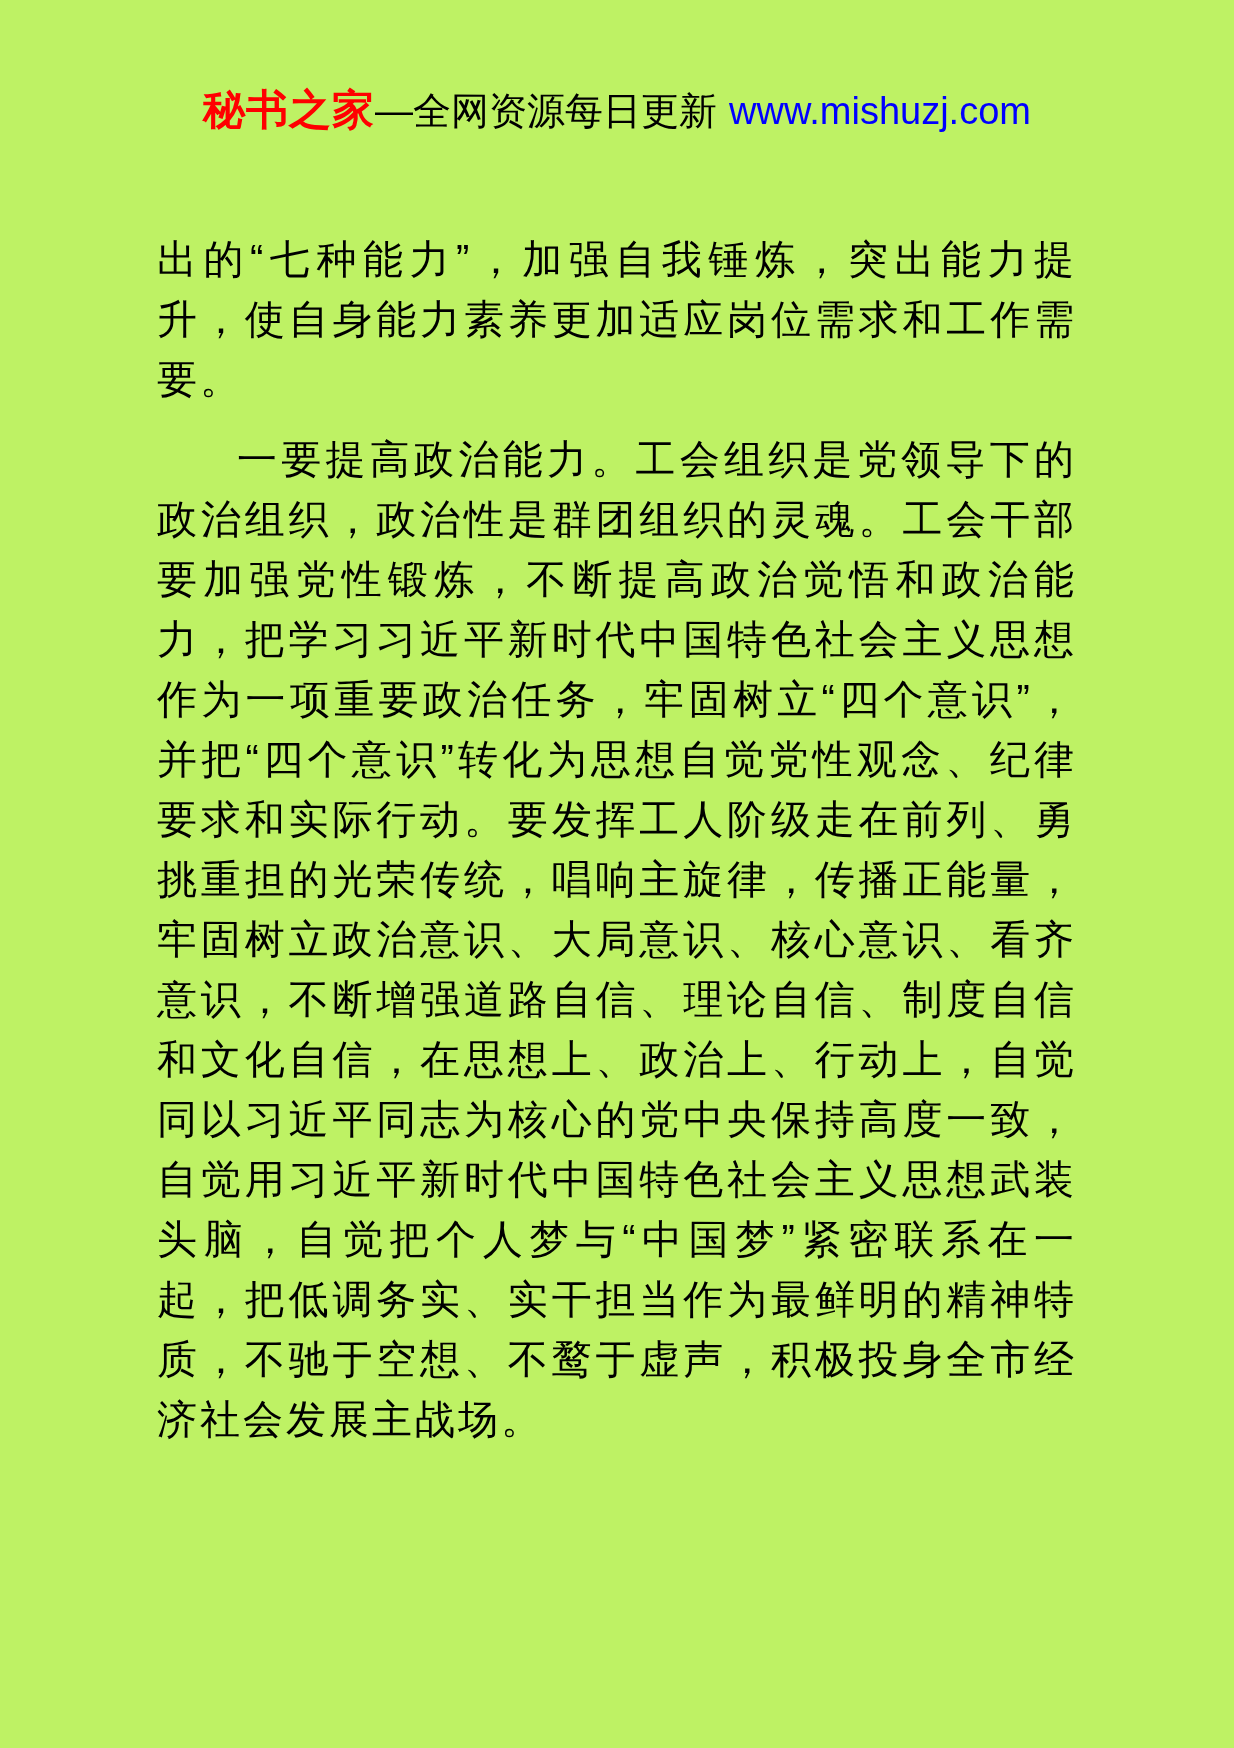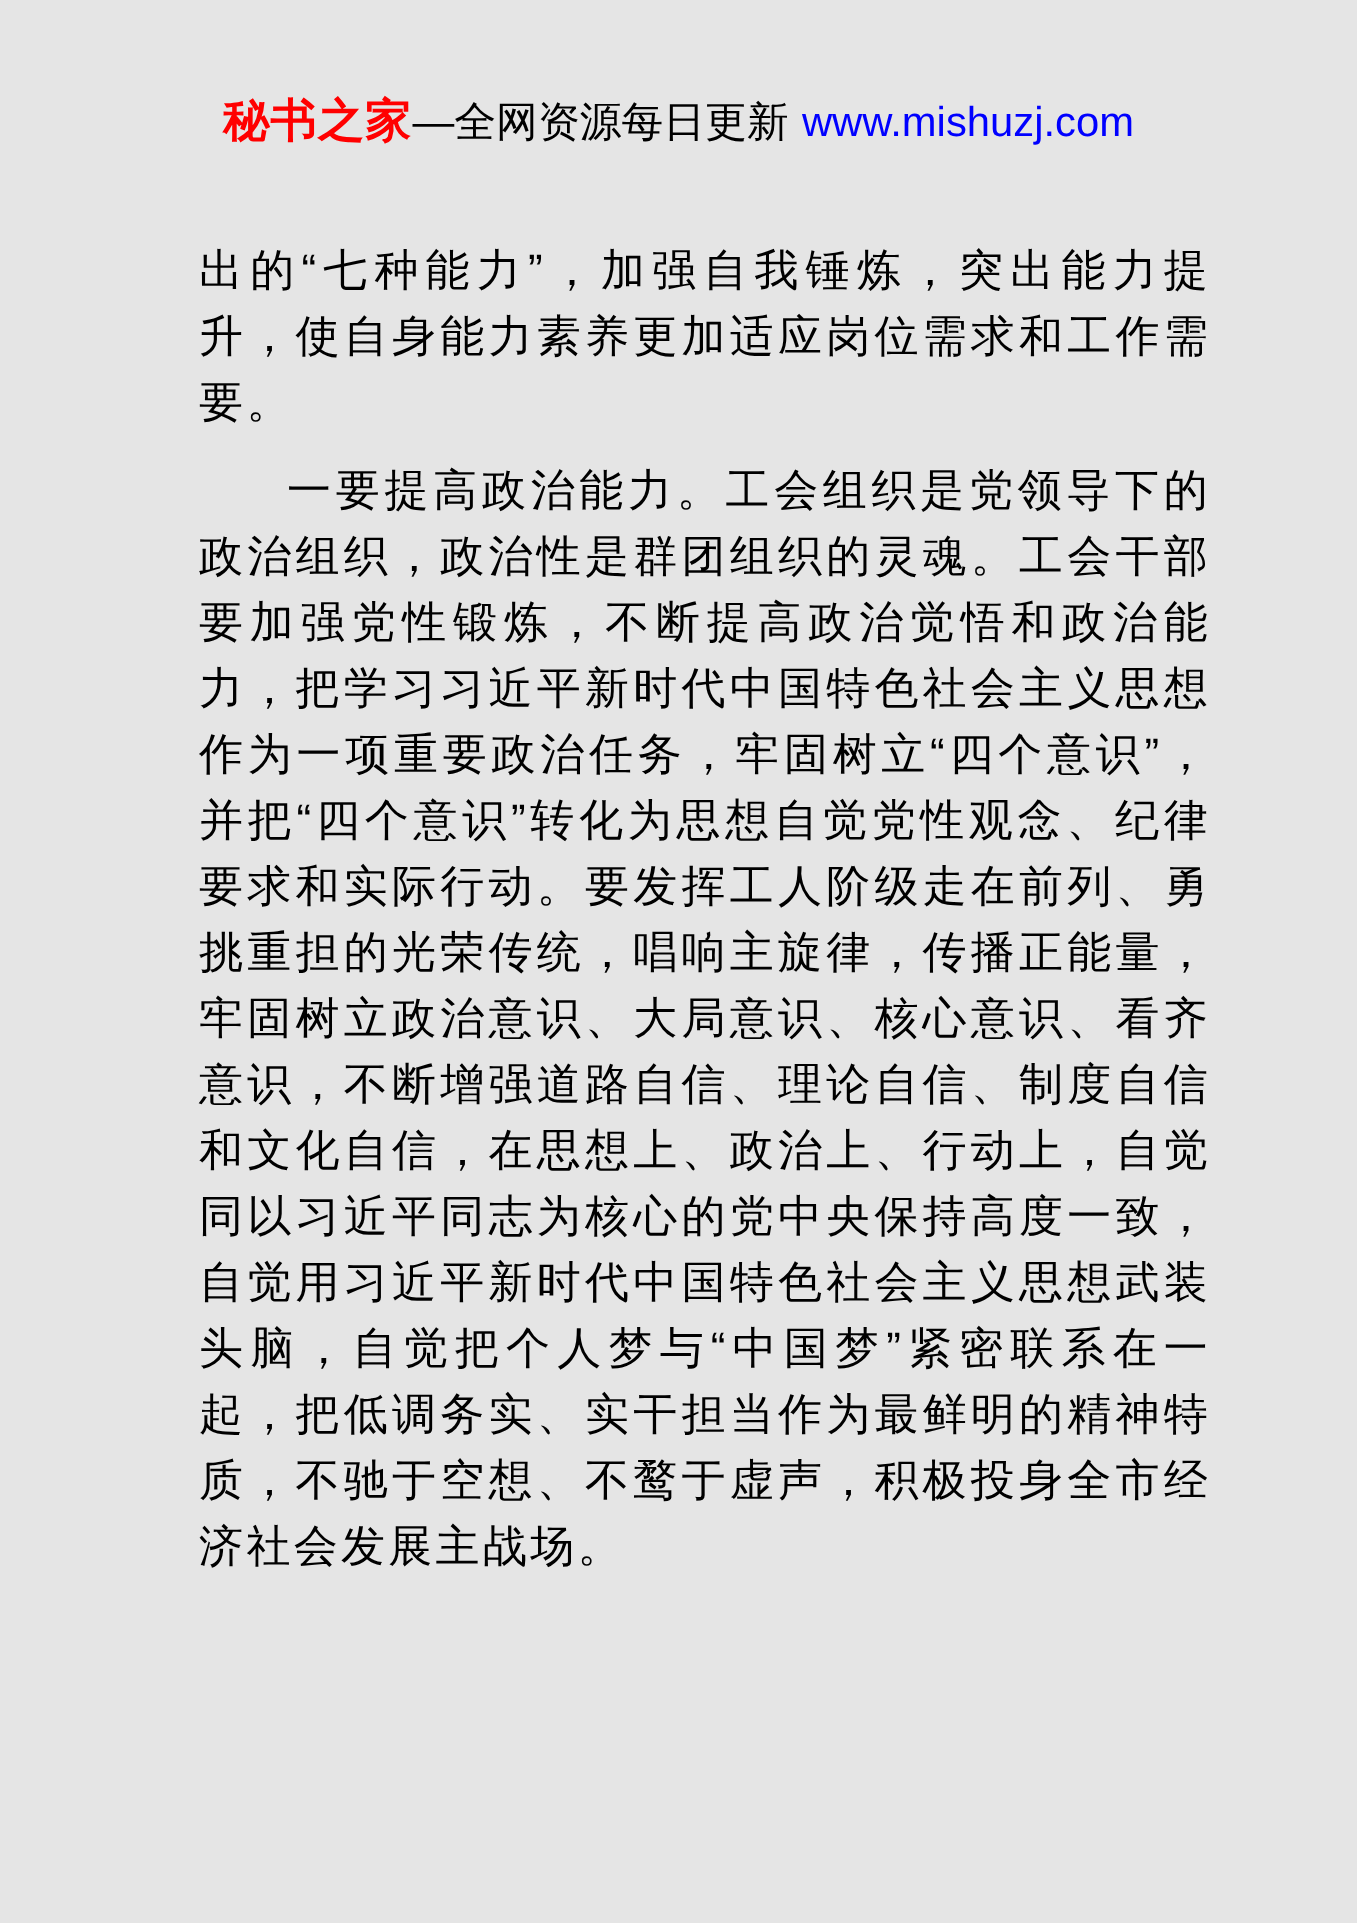--- a/index.html
+++ b/index.html
@@ -4,21 +4,21 @@
 <style>
   html, body {
     margin: 0;
     padding: 0;
     background: #ffffff;
   }
   .page {
     position: relative;
     width: 1234px;
     height: 1748px;
-    background: #e5e5e5;
+    background: #bef264;
     overflow: hidden;
     font-family: "Liberation Sans", "DejaVu Sans", sans-serif;
     color: #000000;
   }
   .doc-header {
     position: absolute;
     top: 84px;
     left: 0;
     right: 0;
     text-align: center;
@@ -39,24 +39,23 @@
   }
   .site-url {
     color: var(--link-blue, #0000ff);
     font-size: 38px;
     font-weight: 400;
     margin-left: 12px;
     text-decoration: none;
   }
   .doc-content {
     position: absolute;
-    top: 216px;
+    top: 229px;
     left: 157px;
     width: 920px;
-    margin-left: 24px;
   }
   .para {
     margin: 0 0 20px 0;
     font-size: 40px;
     line-height: 60px;
     letter-spacing: 3px;
     text-align: justify;
     text-justify: inter-character;
     word-break: break-all;
   }

